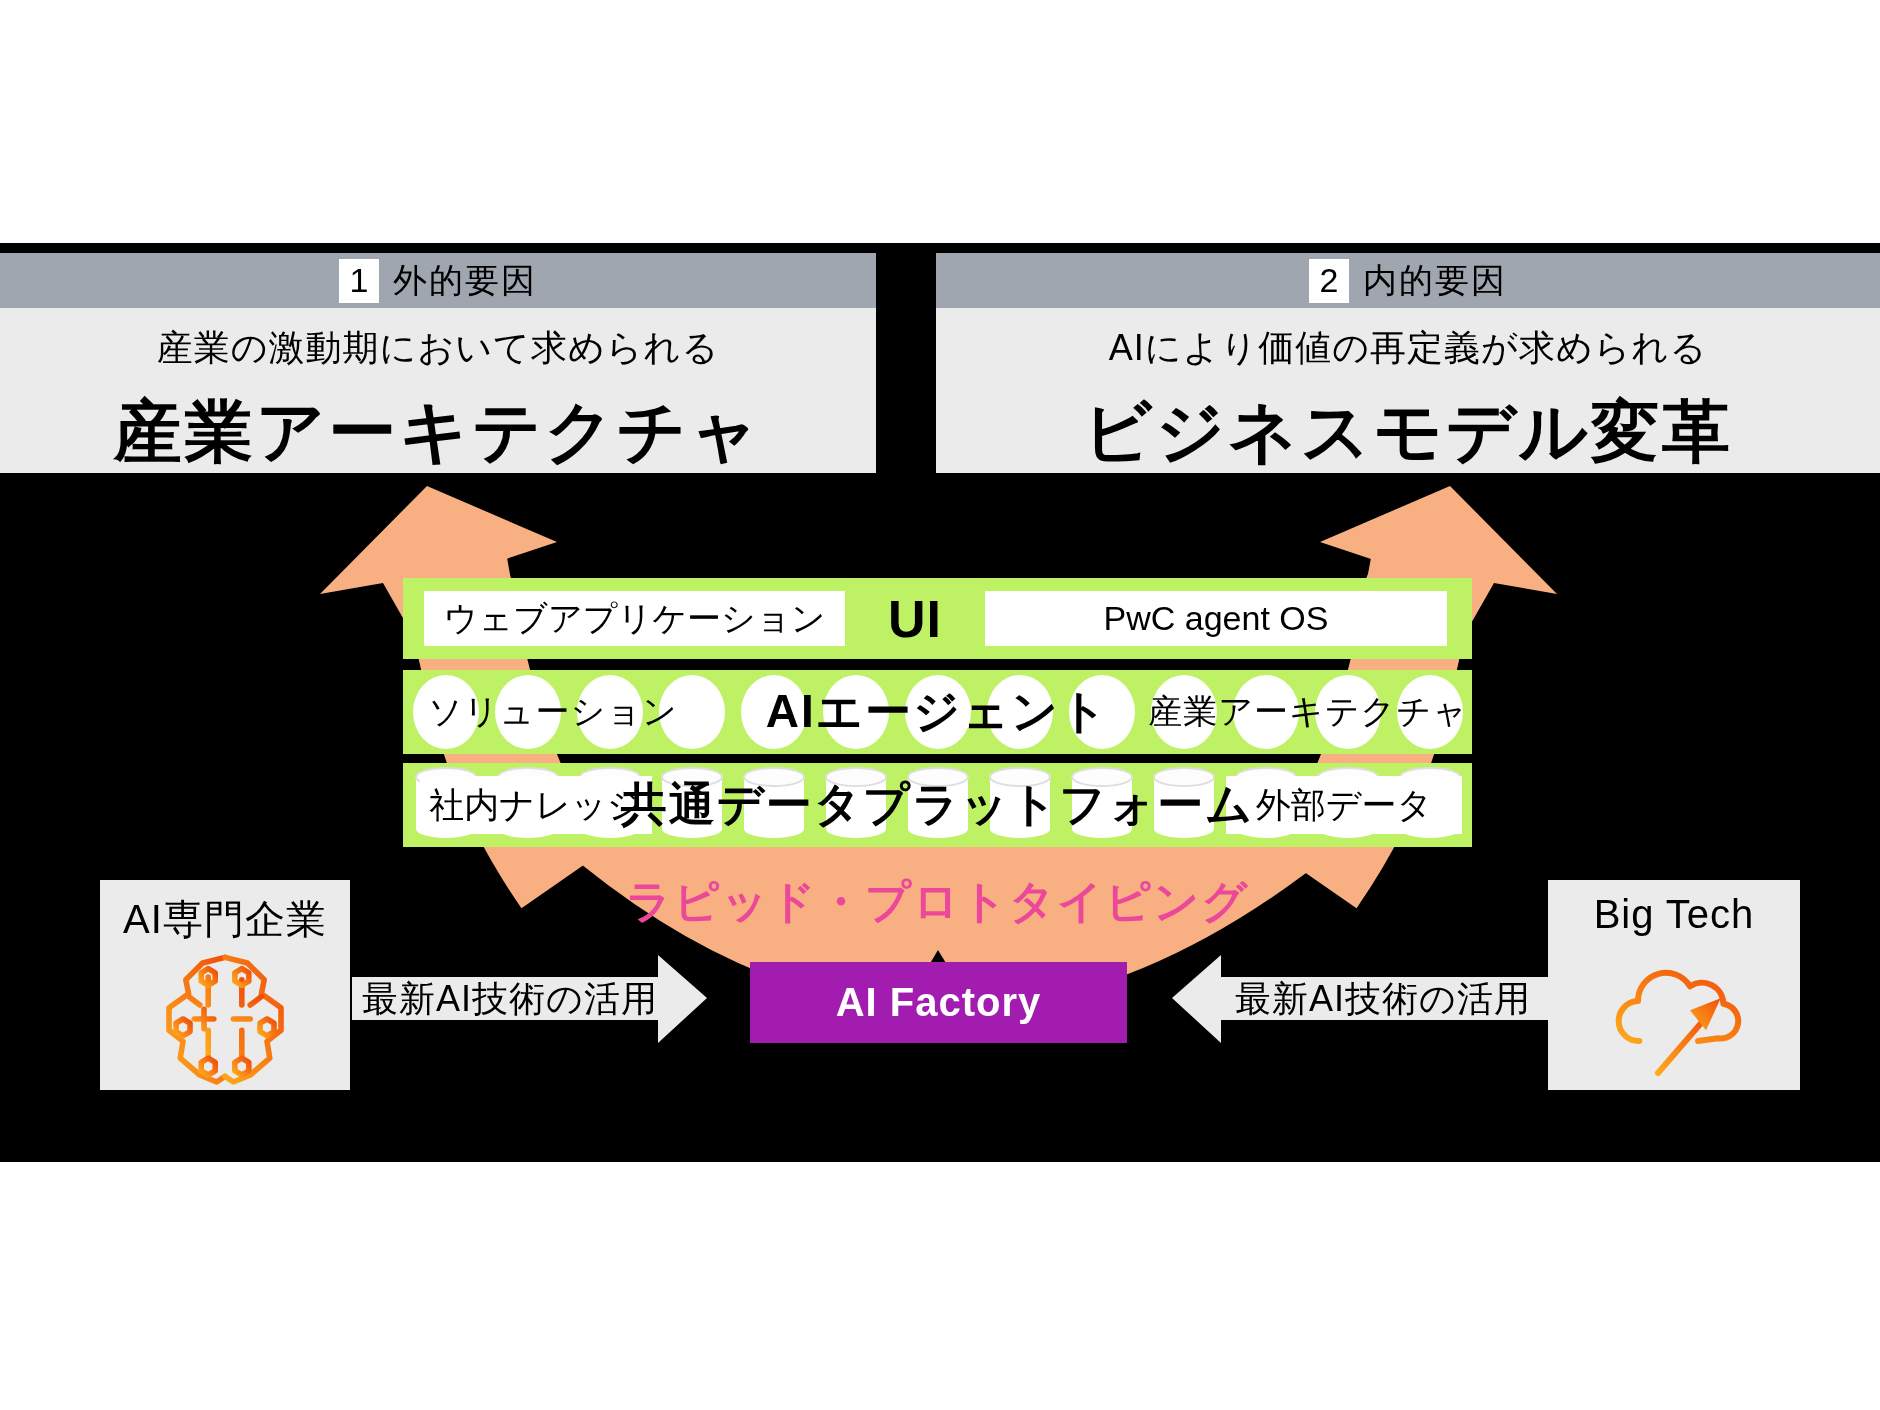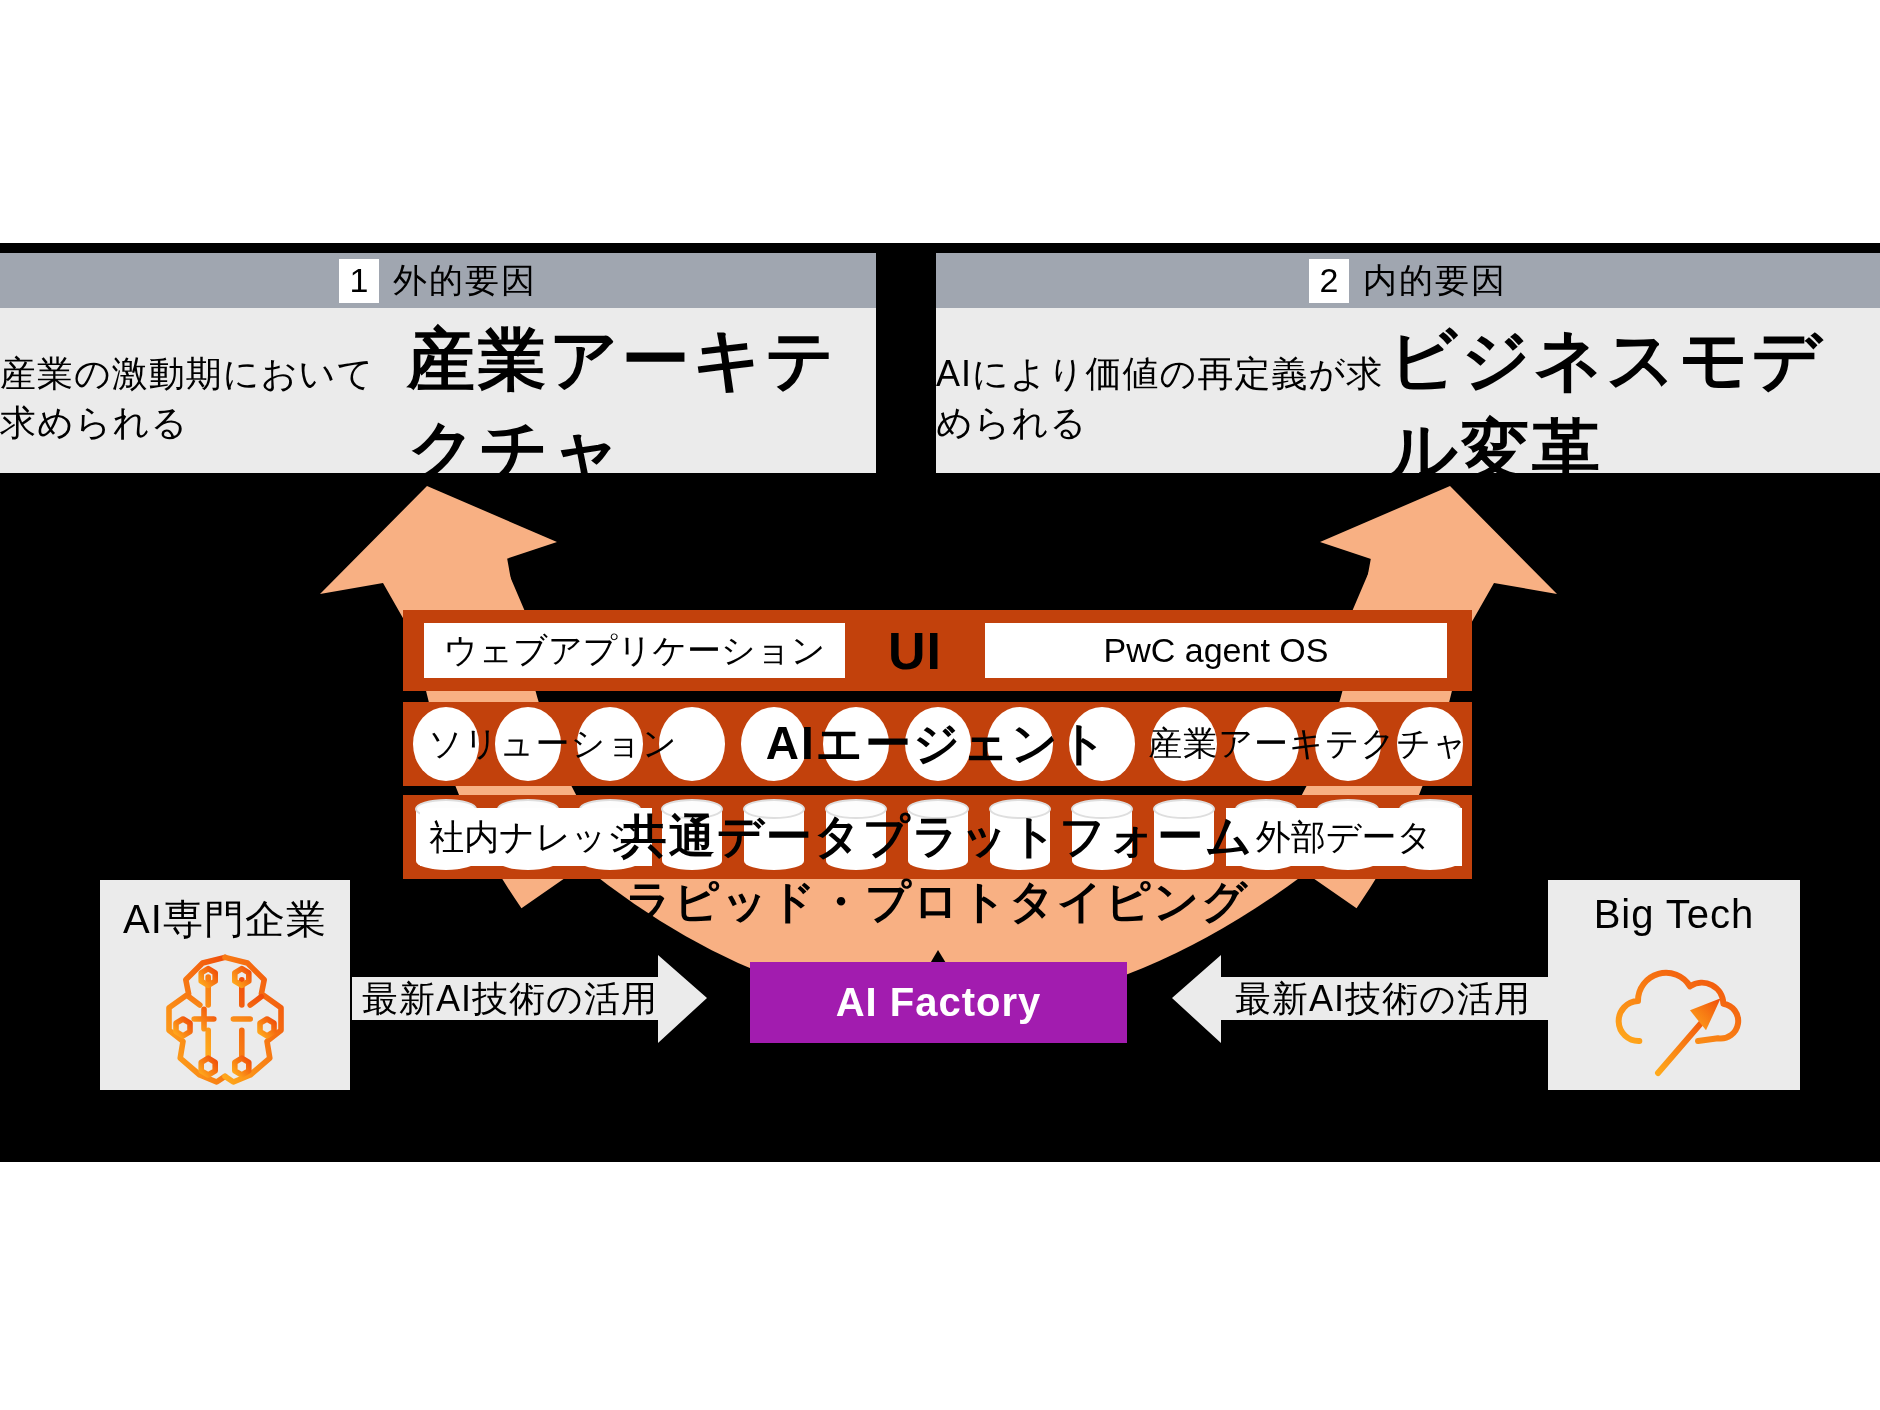--- a/index.html
+++ b/index.html
@@ -9,35 +9,35 @@
   .black-band{left:0;top:243px;width:1880px;height:919px;background:#000;z-index:0;}
   svg.layer{left:0;top:0;width:1880px;height:1410px;z-index:1;pointer-events:none;}
   svg.layer.top{z-index:4;}
 
   
   .topbox{z-index:5;}
   .tb-header{background:#A0A6B0;height:55px;display:flex;align-items:center;justify-content:center;gap:14px;}
   .tb-badge{background:#fff;width:40px;height:44px;display:flex;align-items:center;justify-content:center;
             font-size:34px;}
   .tb-headtext{font-size:34px;letter-spacing:2px;}
-  .tb-body{background:#EBEBEB;height:165px;display:flex;flex-direction:row;align-items:center;padding-top:16px;box-sizing:border-box;}
+  .tb-body{background:#EBEBEB;height:165px;display:flex;flex-direction:column;align-items:center;padding-top:16px;box-sizing:border-box;}
   .tb-sub{font-size:36px;letter-spacing:1px;}
   .tb-title{font-size:68px;font-weight:bold;letter-spacing:3px;margin-top:14px;}
 
   
-  .bar{background:#c2410c;z-index:2;margin-top:32px;}
+  .bar{background:#bef264;z-index:2;}
   .whitebox{position:absolute;background:#fff;display:flex;align-items:center;justify-content:center;}
   .bar-label{position:absolute;display:flex;align-items:center;height:100%;font-size:34px;letter-spacing:1px;z-index:3;}
   .bar-label.big{font-size:46px;font-weight:bold;letter-spacing:2px;}
   .bar-label.center{left:0;width:100%;justify-content:center;}
   .bar-label.right{justify-content:flex-end;}
   .decor-svg{position:absolute;left:0;top:0;width:100%;height:100%;z-index:1;}
 
   .swoosh-label{left:403px;top:872px;width:1069px;text-align:center;font-size:45px;font-weight:bold;
-                color:#000000;z-index:2;letter-spacing:2px;}
+                color:#ec4899;z-index:2;letter-spacing:2px;}
   .factory{left:750px;top:962px;width:377px;height:81px;background:#a21caf;display:flex;align-items:center;
            justify-content:center;z-index:3;}
   .factory span{color:#fff;font-size:40px;font-weight:bold;letter-spacing:1px;}
 
   .partnerbox{width:250px;height:210px;background:#EBEBEB;z-index:5;display:flex;flex-direction:column;align-items:center;}
   .partner-name{font-size:40px;margin-top:12px;letter-spacing:1px;}
   .arrow-label{z-index:5;font-size:36px;letter-spacing:1px;display:flex;align-items:center;justify-content:center;}
 </style>
 </head>
 <body>

